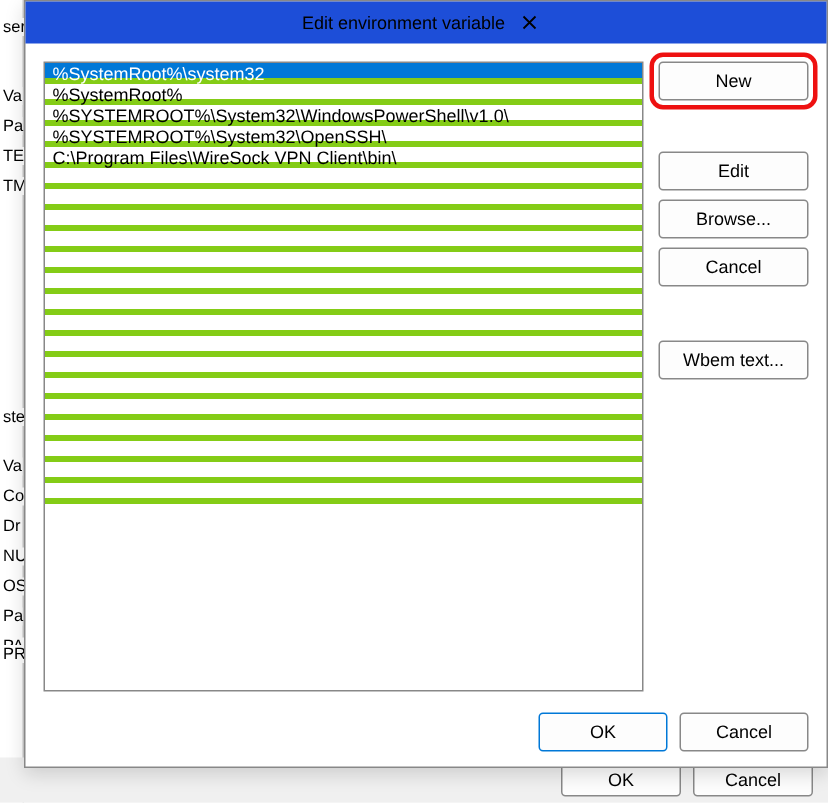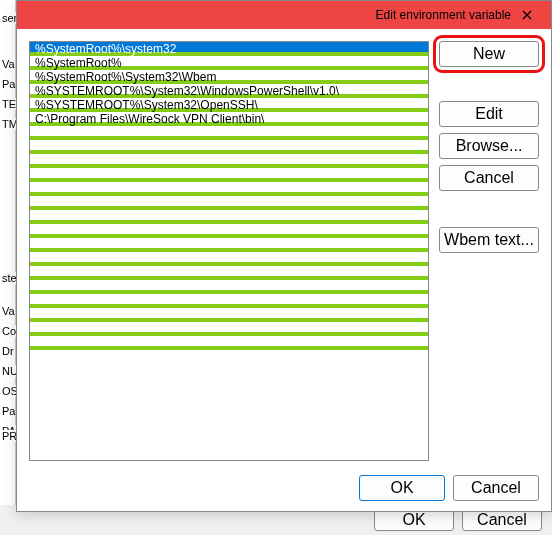--- a/index.html
+++ b/index.html
@@ -21,23 +21,23 @@
       background: #ffffff;
       border: 1px solid #888;
       box-shadow: 0 4px 12px rgba(0,0,0,0.15);
       display: flex;
       flex-direction: column;
     }
     .titlebar {
       height: 32px;
       display: flex;
       align-items: center;
-      justify-content: flex-end;
+      justify-content: center;
       padding: 0 8px 0 10px;
-      background: #ef4444;
+      background: #1d4ed8;
     }
     .titlebar .title { font-size: 12px; color: #000; }
     .close-icon { width: 32px; height: 28px; display: flex; align-items: center; justify-content: center; cursor: pointer; }
     .close-icon svg { width: 10px; height: 10px; }
 
     .body {
       flex: 1;
       display: flex;
       padding: 12px 12px 8px 12px;
       gap: 10px;
@@ -68,21 +68,21 @@
       width: 100px;
       display: flex;
       flex-direction: column;
       gap: 6px;
     }
     .btn {
       height: 26px;
       background: #fdfdfd;
       border: 1px solid #888;
       border-radius: 3px;
-      font-size: 16px;
+      font-size: 12px;
       color: #000;
       cursor: pointer;
       display: flex;
       align-items: center;
       justify-content: center;
     }
     .btn.primary {
       border-color: #0078d7;
     }
     .highlight-red {
@@ -130,21 +130,20 @@
       <svg viewBox="0 0 10 10">
           <path d="M1 1 L9 9 M9 1 L1 9" stroke="#000" stroke-width="1.2" fill="none"></path>
         </svg>
     </div>
   </div>
 
   <div class="body">
     <div class="listbox">
       <div class="row selected">%SystemRoot%\system32</div>
       <div class="row">%SystemRoot%</div>
-      <div class="row">%SystemRoot%\System32\Wbem</div>
       <div class="row">%SYSTEMROOT%\System32\WindowsPowerShell\v1.0\</div>
       <div class="row">%SYSTEMROOT%\System32\OpenSSH\</div>
       <div class="row">C:\Program Files\WireSock VPN Client\bin\</div>
       <div class="row empty">.</div>
       <div class="row empty">.</div>
       <div class="row empty">.</div>
       <div class="row empty">.</div>
       <div class="row empty">.</div>
       <div class="row empty">.</div>
       <div class="row empty">.</div>

